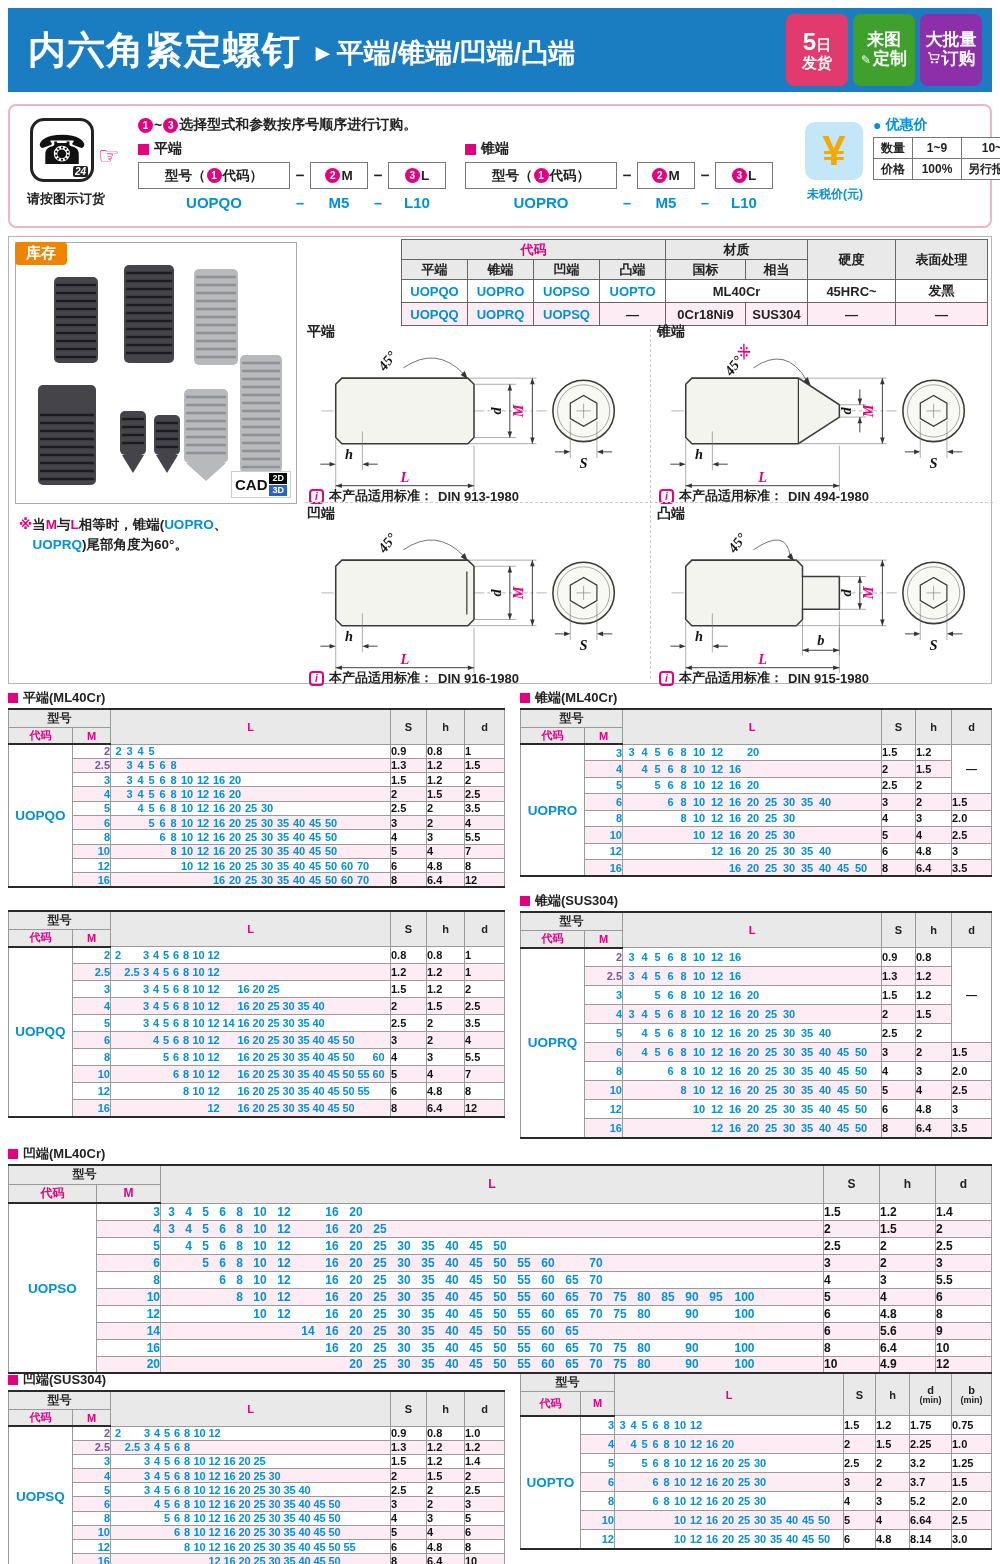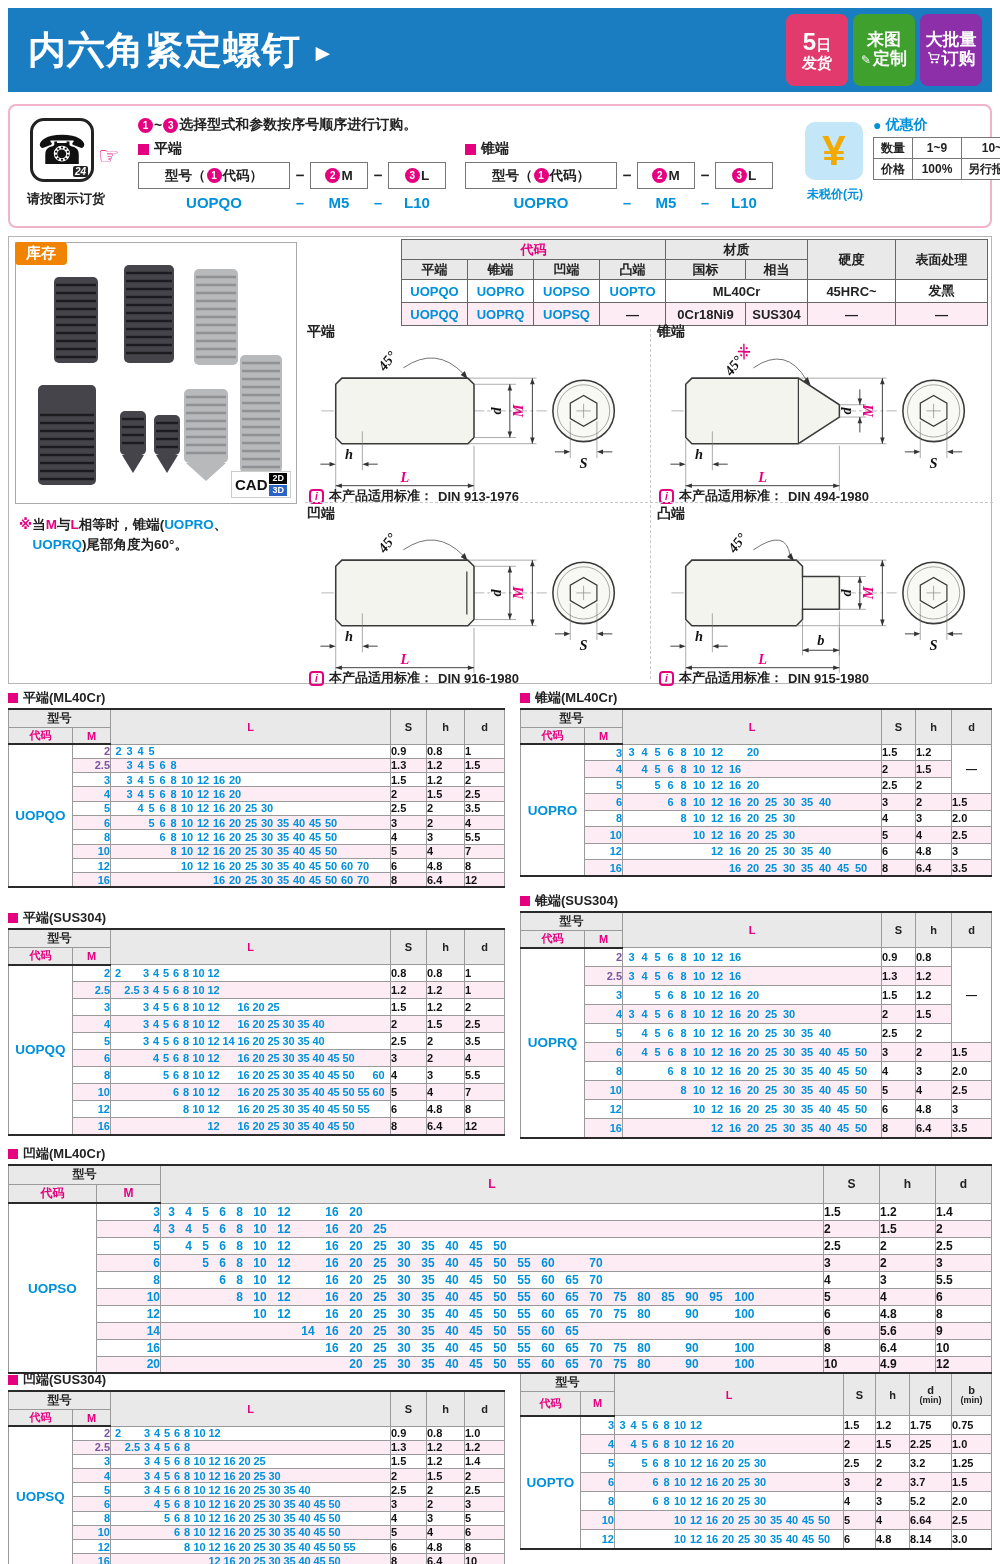--- a/index.html
+++ b/index.html
@@ -124,20 +124,21 @@
   tr.alt td{background:#fdecf3;}
 </style>
 </head>
 <body>
 
 <div class="page">
 
   <div class="hdr">
     <span class="hdr-title">内六角紧定螺钉</span>
     <span class="hdr-arrow">►</span>
+    <span class="hdr-sub">平端/锥端/凹端/凸端</span>
     <div class="badges">
       <div class="badge" style="background:#e23a6d">
         <span><span class="big">5</span><span class="sm">日</span></span>
         <span class="sm">发货</span>
       </div>
       <div class="badge" style="background:#3fa02e">
         <span class="md">来图</span>
         <span class="md"><span class="badge-icon">✎</span><span>定制</span></span>
       </div>
       <div class="badge" style="background:#8c2fa8">
@@ -444,21 +445,21 @@
           <line class="ext" x1="285" y1="82" x2="285" y2="118"></line>
           <line class="dim" x1="244" y1="112" x2="254" y2="112"></line>
           <polygon class="ar" points="259,112 253,109.8 253,114.2"></polygon>
           <line class="dim" x1="290" y1="112" x2="300" y2="112"></line>
           <polygon class="ar" points="285,112 291,109.8 291,114.2"></polygon>
           <text class="dlbl" transform="translate(272,128)">S</text>
         </svg>
         <div class="din-line">
           <span class="info-icon">i</span>
           <span>本产品适用标准：</span>
-          <span>DIN 913-1976</span>
+          <span>DIN 913-1980</span>
         </div>
       </div>
     <div class="dwg-cell" id="dwg1" style="left:646px;top:86px">
         <div class="dwg-title">锥端</div>
         <svg class="dwg-svg" viewBox="0 0 330 152">
           <line class="cl" x1="16" y1="72" x2="236" y2="72"></line>
           <line class="dash" x1="34" y1="57" x2="54" y2="57"></line>
           <line class="dash" x1="34" y1="87" x2="54" y2="87"></line>
           <line class="dash" x1="54" y1="57" x2="66" y2="72"></line>
           <line class="dash" x1="54" y1="87" x2="66" y2="72"></line>
@@ -1169,24 +1170,20 @@
               </div>
             </td>
             <td class="vcell">8</td>
             <td class="vcell">6.4</td>
             <td class="vcell">3.5</td>
           </tr>
         </tbody>
       </table>
     </div>
   <div class="spec-wrap" style="left:8px;top:910px;width:497px">
-      <div class="tbl-title">
-        <span class="bullet"></span>
-        <span>平端(SUS304)</span>
-      </div>
       <table class="spec" style="font-size:11px">
         <colgroup>
           <col style="width:64px">
           <col style="width:38px">
           <col>
           <col style="width:36px">
           <col style="width:38px">
           <col style="width:40px">
         </colgroup>
         <thead>

